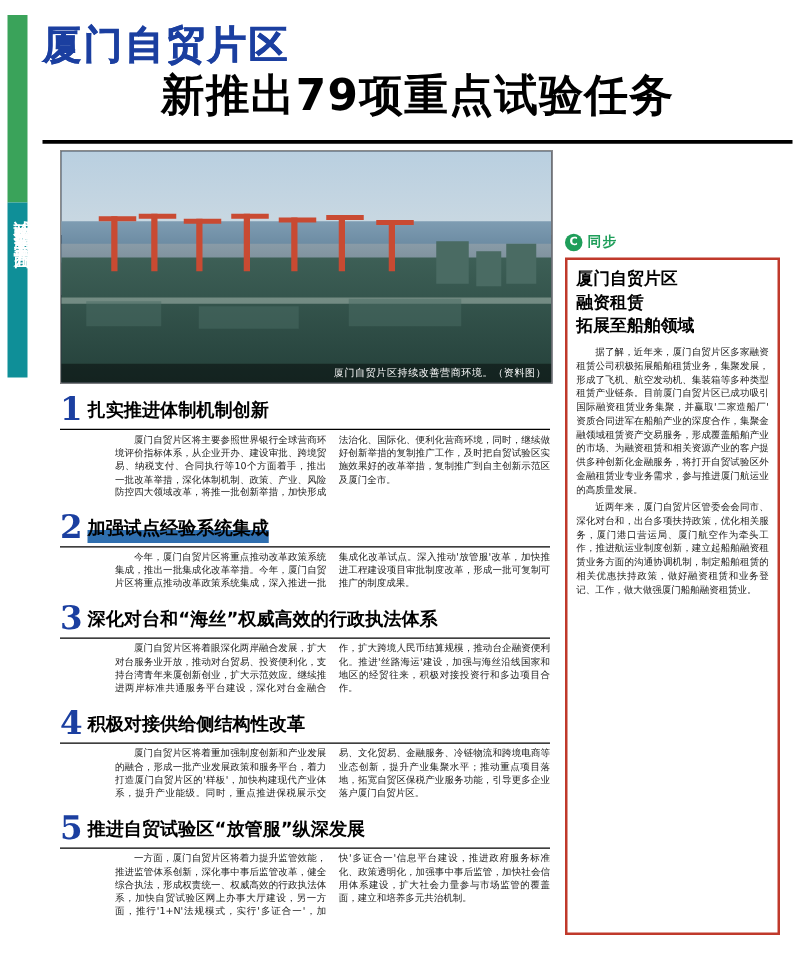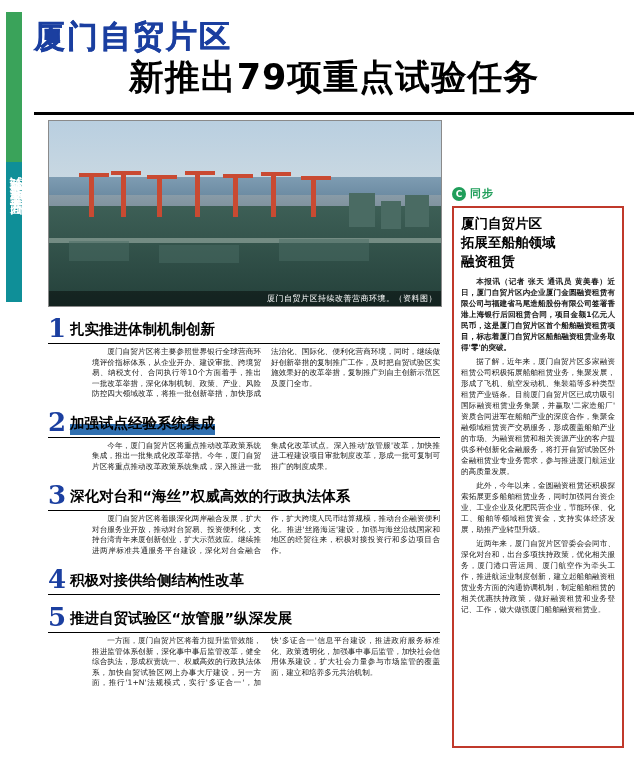--- a/index.html
+++ b/index.html
@@ -228,20 +228,23 @@
       <div class="twocol">
         <p>厦门自贸片区将着眼深化两岸融合发展，扩大对台服务业开放，推动对台贸易、投资便利化，支持台湾青年来厦创新创业，扩大示范效应。继续推进两岸标准共通服务平台建设，深化对台金融合作，扩大跨境人民币结算规模，推动台企融资便利化。推进'丝路海运'建设，加强与海丝沿线国家和地区的经贸往来，积极对接投资行和多边项目合作。</p>
       </div>
     </div>
 
     <div class="sec">
       <div class="sec-head">
         <div class="sec-num">4</div>
         <div class="sec-title">积极对接供给侧结构性改革</div>
       </div>
+      <div class="twocol">
+        <p>厦门自贸片区将着重加强制度创新和产业发展的融合，形成一批产业发展政策和服务平台，着力打造厦门自贸片区的'样板'，加快构建现代产业体系，提升产业能级。同时，重点推进保税展示交易、文化贸易、金融服务、冷链物流和跨境电商等业态创新，提升产业集聚水平；推动重点项目落地，拓宽自贸区保税产业服务功能，引导更多企业落户厦门自贸片区。</p>
+      </div>
     </div>
 
     <div class="sec">
       <div class="sec-head">
         <div class="sec-num">5</div>
         <div class="sec-title">推进自贸试验区“放管服”纵深发展</div>
       </div>
       <div class="twocol">
         <p>一方面，厦门自贸片区将着力提升监管效能，推进监管体系创新，深化事中事后监管改革，健全综合执法，形成权责统一、权威高效的行政执法体系，加快自贸试验区网上办事大厅建设，另一方面，推行'1+N'法规模式，实行'多证合一'，加快'多证合一'信息平台建设，推进政府服务标准化、政策透明化，加强事中事后监管，加快社会信用体系建设，扩大社会力量参与市场监管的覆盖面，建立和培养多元共治机制。</p>
       </div>
@@ -249,24 +252,22 @@
 
   </div>
 
   <div class="right-col">
     <div class="sync-head">
       <div class="sync-badge">C</div>
       <div class="sync-text">同步</div>
     </div>
     <div class="box">
       <div class="box-title">厦门自贸片区</div>
+      <div class="box-title t2">融资租赁</div>
       <div class="box-title t2">拓展至船舶领域</div>
-      <div class="box-title t2">融资租赁</div>
       <div class="box-body">
-        <p class="lead">本报讯（记者 张天 通讯员 黄美春）近日，厦门自贸片区内企业厦门金圆融资租赁有限公司与福建省马尾造船股份有限公司签署香港上海银行后回租赁合同，项目金额1亿元人民币，这是厦门自贸片区首个船舶融资租赁项目，标志着厦门自贸片区船舶融资租赁业务取得'零'的突破。</p>
         <p>据了解，近年来，厦门自贸片区多家融资租赁公司积极拓展船舶租赁业务，集聚发展，形成了飞机、航空发动机、集装箱等多种类型租赁产业链条。目前厦门自贸片区已成功吸引国际融资租赁业务集聚，并赢取'二家造船厂' 资质合同进军在船舶产业的深度合作，集聚金融领域租赁资产交易服务，形成覆盖船舶产业的市场、为融资租赁和相关资源产业的客户提供多种创新化金融服务，将打开自贸试验区外金融租赁业专业务需求，参与推进厦门航运业的高质量发展。</p>
-        <p>此外，今年以来，金圆融资租赁还积极探索拓展更多船舶租赁业务，同时加强同台资企业、工业企业及化肥民营企业，节能环保、化工、船舶等领域租赁资金，支持实体经济发展，助推产业转型升级。</p>
         <p>近两年来，厦门自贸片区管委会会同市、深化对台和，出台多项扶持政策，优化相关服务，厦门港口营运局、厦门航空作为牵头工作，推进航运业制度创新，建立起船舶融资租赁业务方面的沟通协调机制，制定船舶租赁的相关优惠扶持政策，做好融资租赁和业务登记、工作，做大做强厦门船舶融资租赁业。</p>
       </div>
     </div>
   </div>
 
 </div>
 
 </body></html>

